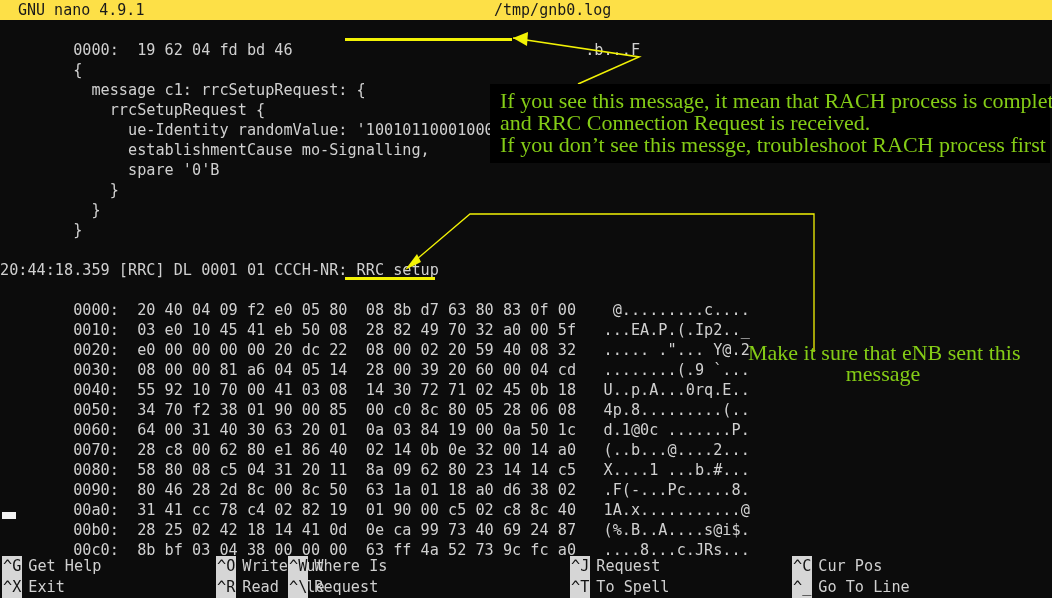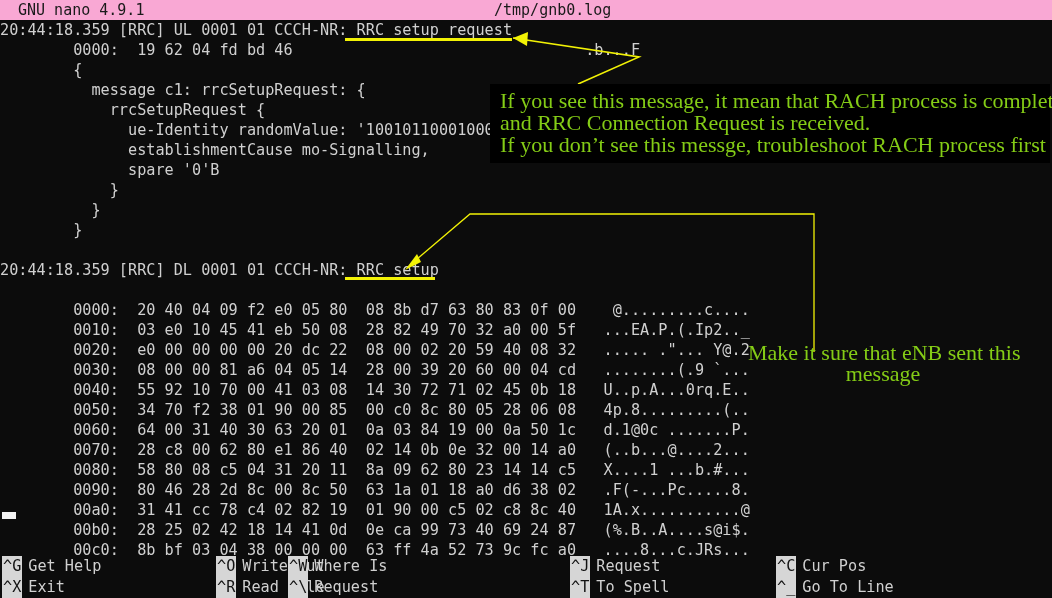--- a/index.html
+++ b/index.html
@@ -16,21 +16,21 @@
     overflow: hidden;
     font-family: "DejaVu Sans Mono", "Liberation Mono", monospace;
   }
 
   
   .titlebar {
     position: absolute;
     left: 0; top: 0;
     width: 1052px;
     height: 20px;
-    background: #f9a8d4;
+    background: #fde047;
     color: #1a1a1a;
     font-size: 15px;
     line-height: 20px;
     white-space: pre;
     text-align: right;
   }
   .titlebar .t-app {
     position: absolute;
     left: 18px; top: 0;
   }
@@ -140,21 +140,20 @@
 
 <div id="screen">
 
   <div class="titlebar">
     <span class="t-app">GNU nano 4.9.1</span>
     <span class="t-file">/tmp/gnb0.log</span>
   </div>
 
   <div class="term">
 
-    <div class="row" style="top:0px">20:44:18.359 [RRC] UL 0001 01 CCCH-NR: RRC setup request</div>
     <div class="row" style="top:20px">        0000:  19 62 04 fd bd 46                                .b...F</div>
 
     <div class="row" style="top:40px">        {</div>
     <div class="row" style="top:60px">          message c1: rrcSetupRequest: {</div>
     <div class="row" style="top:80px">            rrcSetupRequest {</div>
     <div class="row" style="top:100px">              ue-Identity randomValue: '100101100010000</div>
     <div class="row" style="top:120px">              establishmentCause mo-Signalling,</div>
     <div class="row" style="top:140px">              spare '0'B</div>
     <div class="row" style="top:160px">            }</div>
     <div class="row" style="top:180px">          }</div>
@@ -202,19 +201,19 @@
         <div class="sc-line"><span class="sc-key">^\</span><span class="sc-lbl">Request</span></div>
       </div>
       <div class="sc-col" style="left: 428px; margin-top: 44px;">
         <div class="sc-line"><span class="sc-key">^K</span><span class="sc-lbl">Cut Text</span></div>
         <div class="sc-line"><span class="sc-key">^U</span><span class="sc-lbl">Paste Text</span></div>
       </div>
       <div class="sc-col" style="left: 570px;">
         <div class="sc-line"><span class="sc-key">^J</span><span class="sc-lbl">Request</span></div>
         <div class="sc-line"><span class="sc-key">^T</span><span class="sc-lbl">To Spell</span></div>
       </div>
-      <div class="sc-col" style="left: 776px;">
+      <div class="sc-col" style="left: 792px;">
         <div class="sc-line"><span class="sc-key">^C</span><span class="sc-lbl">Cur Pos</span></div>
         <div class="sc-line"><span class="sc-key">^_</span><span class="sc-lbl">Go To Line</span></div>
       </div>
     </div>
 
 </div>
 
 </body></html>

